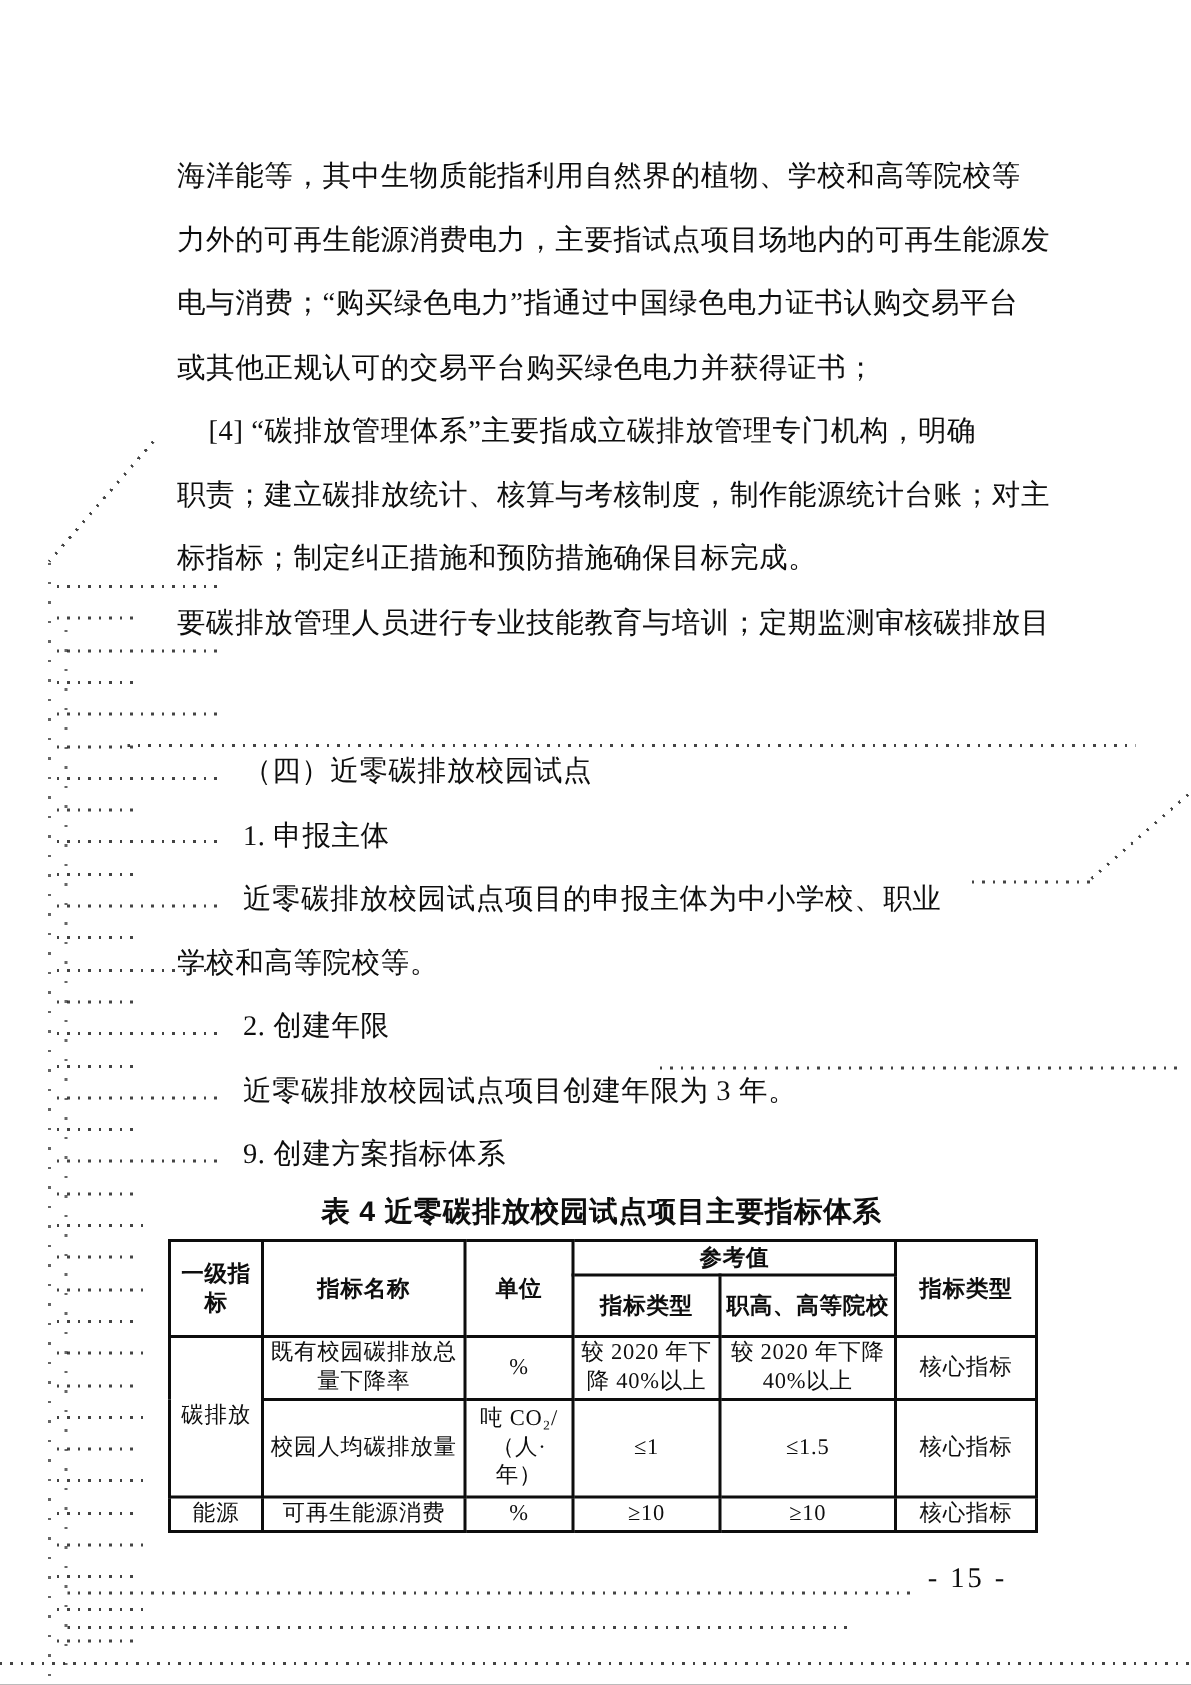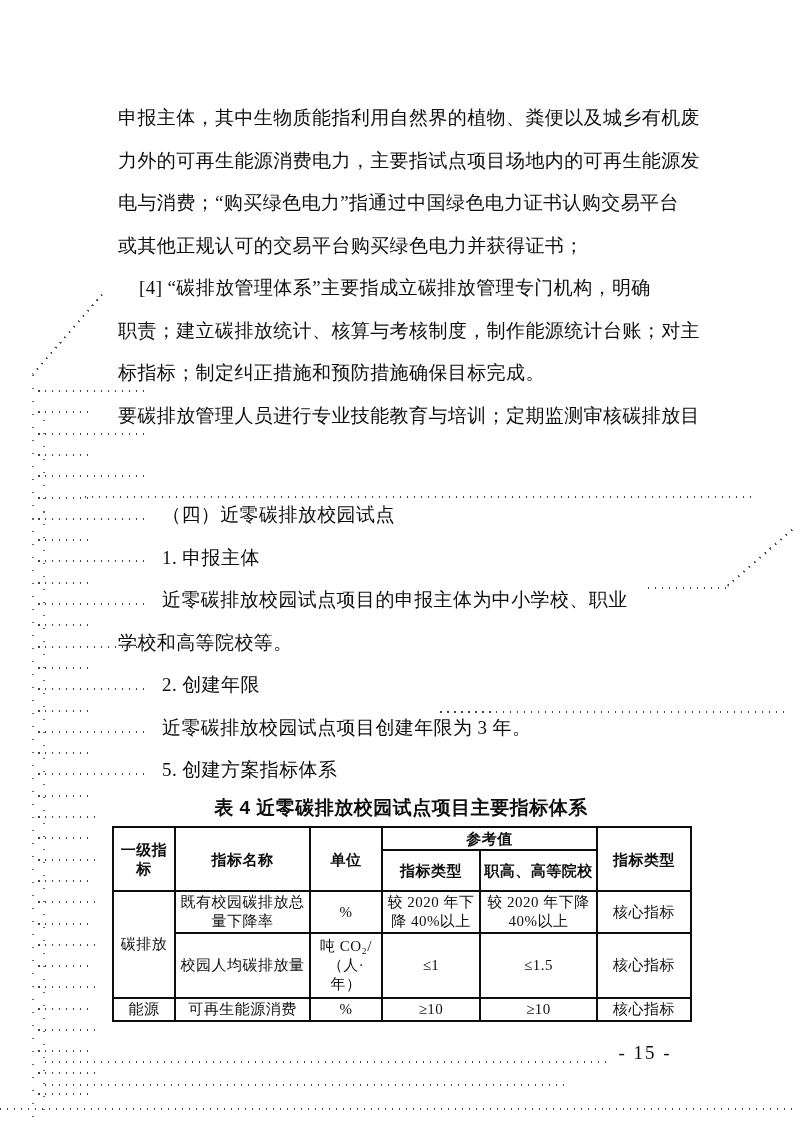--- a/index.html
+++ b/index.html
@@ -111,38 +111,38 @@
       <div class="noise dot-h" style="left: 38px; top: 965px; width: 55px;"></div>
       <div class="noise dot-h" style="left: 38px; top: 986px; width: 62px;"></div>
       <div class="noise dot-h" style="left: 38px; top: 1008px; width: 55px;"></div>
       <div class="noise dot-h" style="left: 38px; top: 1029px; width: 62px;"></div>
       <div class="noise dot-h" style="left: 38px; top: 1050px; width: 55px;"></div>
       <div class="noise dot-h" style="left: 38px; top: 1072px; width: 62px;"></div>
       <div class="noise dot-h" style="left: 38px; top: 1093px; width: 55px;"></div>
     </div>
 
   <div class="textblock" style="left:118px;top:97px;">
-    <div class="line">申报主体，其中生物质能指利用自然界的植物、粪便以及城乡有机废</div>
+    <div class="line">海洋能等，其中生物质能指利用自然界的植物、学校和高等院校等</div>
     <div class="line">力外的可再生能源消费电力，主要指试点项目场地内的可再生能源发</div>
     <div class="line">电与消费；“购买绿色电力”指通过中国绿色电力证书认购交易平台</div>
     <div class="line">或其他正规认可的交易平台购买绿色电力并获得证书；</div>
     <div class="line ind1">[4] “碳排放管理体系”主要指成立碳排放管理专门机构，明确</div>
     <div class="line">职责；建立碳排放统计、核算与考核制度，制作能源统计台账；对主</div>
     <div class="line">标指标；制定纠正措施和预防措施确保目标完成。</div>
     <div class="line">要碳排放管理人员进行专业技能教育与培训；定期监测审核碳排放目</div>
   </div>
 
   <div class="textblock" style="left:118px;top:494px;font-family:Liberation Serif, serif;">
     <div class="line ind2">（四）近零碳排放校园试点</div>
     <div class="line ind2">1. 申报主体</div>
     <div class="line ind2">近零碳排放校园试点项目的申报主体为中小学校、职业</div>
     <div class="line">学校和高等院校等。</div>
     <div class="line ind2">2. 创建年限</div>
     <div class="line ind2">近零碳排放校园试点项目创建年限为 3 年。</div>
-    <div class="line ind2">5. 创建方案指标体系</div>
+    <div class="line ind2">9. 创建方案指标体系</div>
   </div>
 
   <div class="tbl-title">表 4 近零碳排放校园试点项目主要指标体系</div>
 
   <table class="main">
     <colgroup>
       <col style="width:62px">
         <col style="width:135px">
         <col style="width:72px">
       <col style="width:98px">

